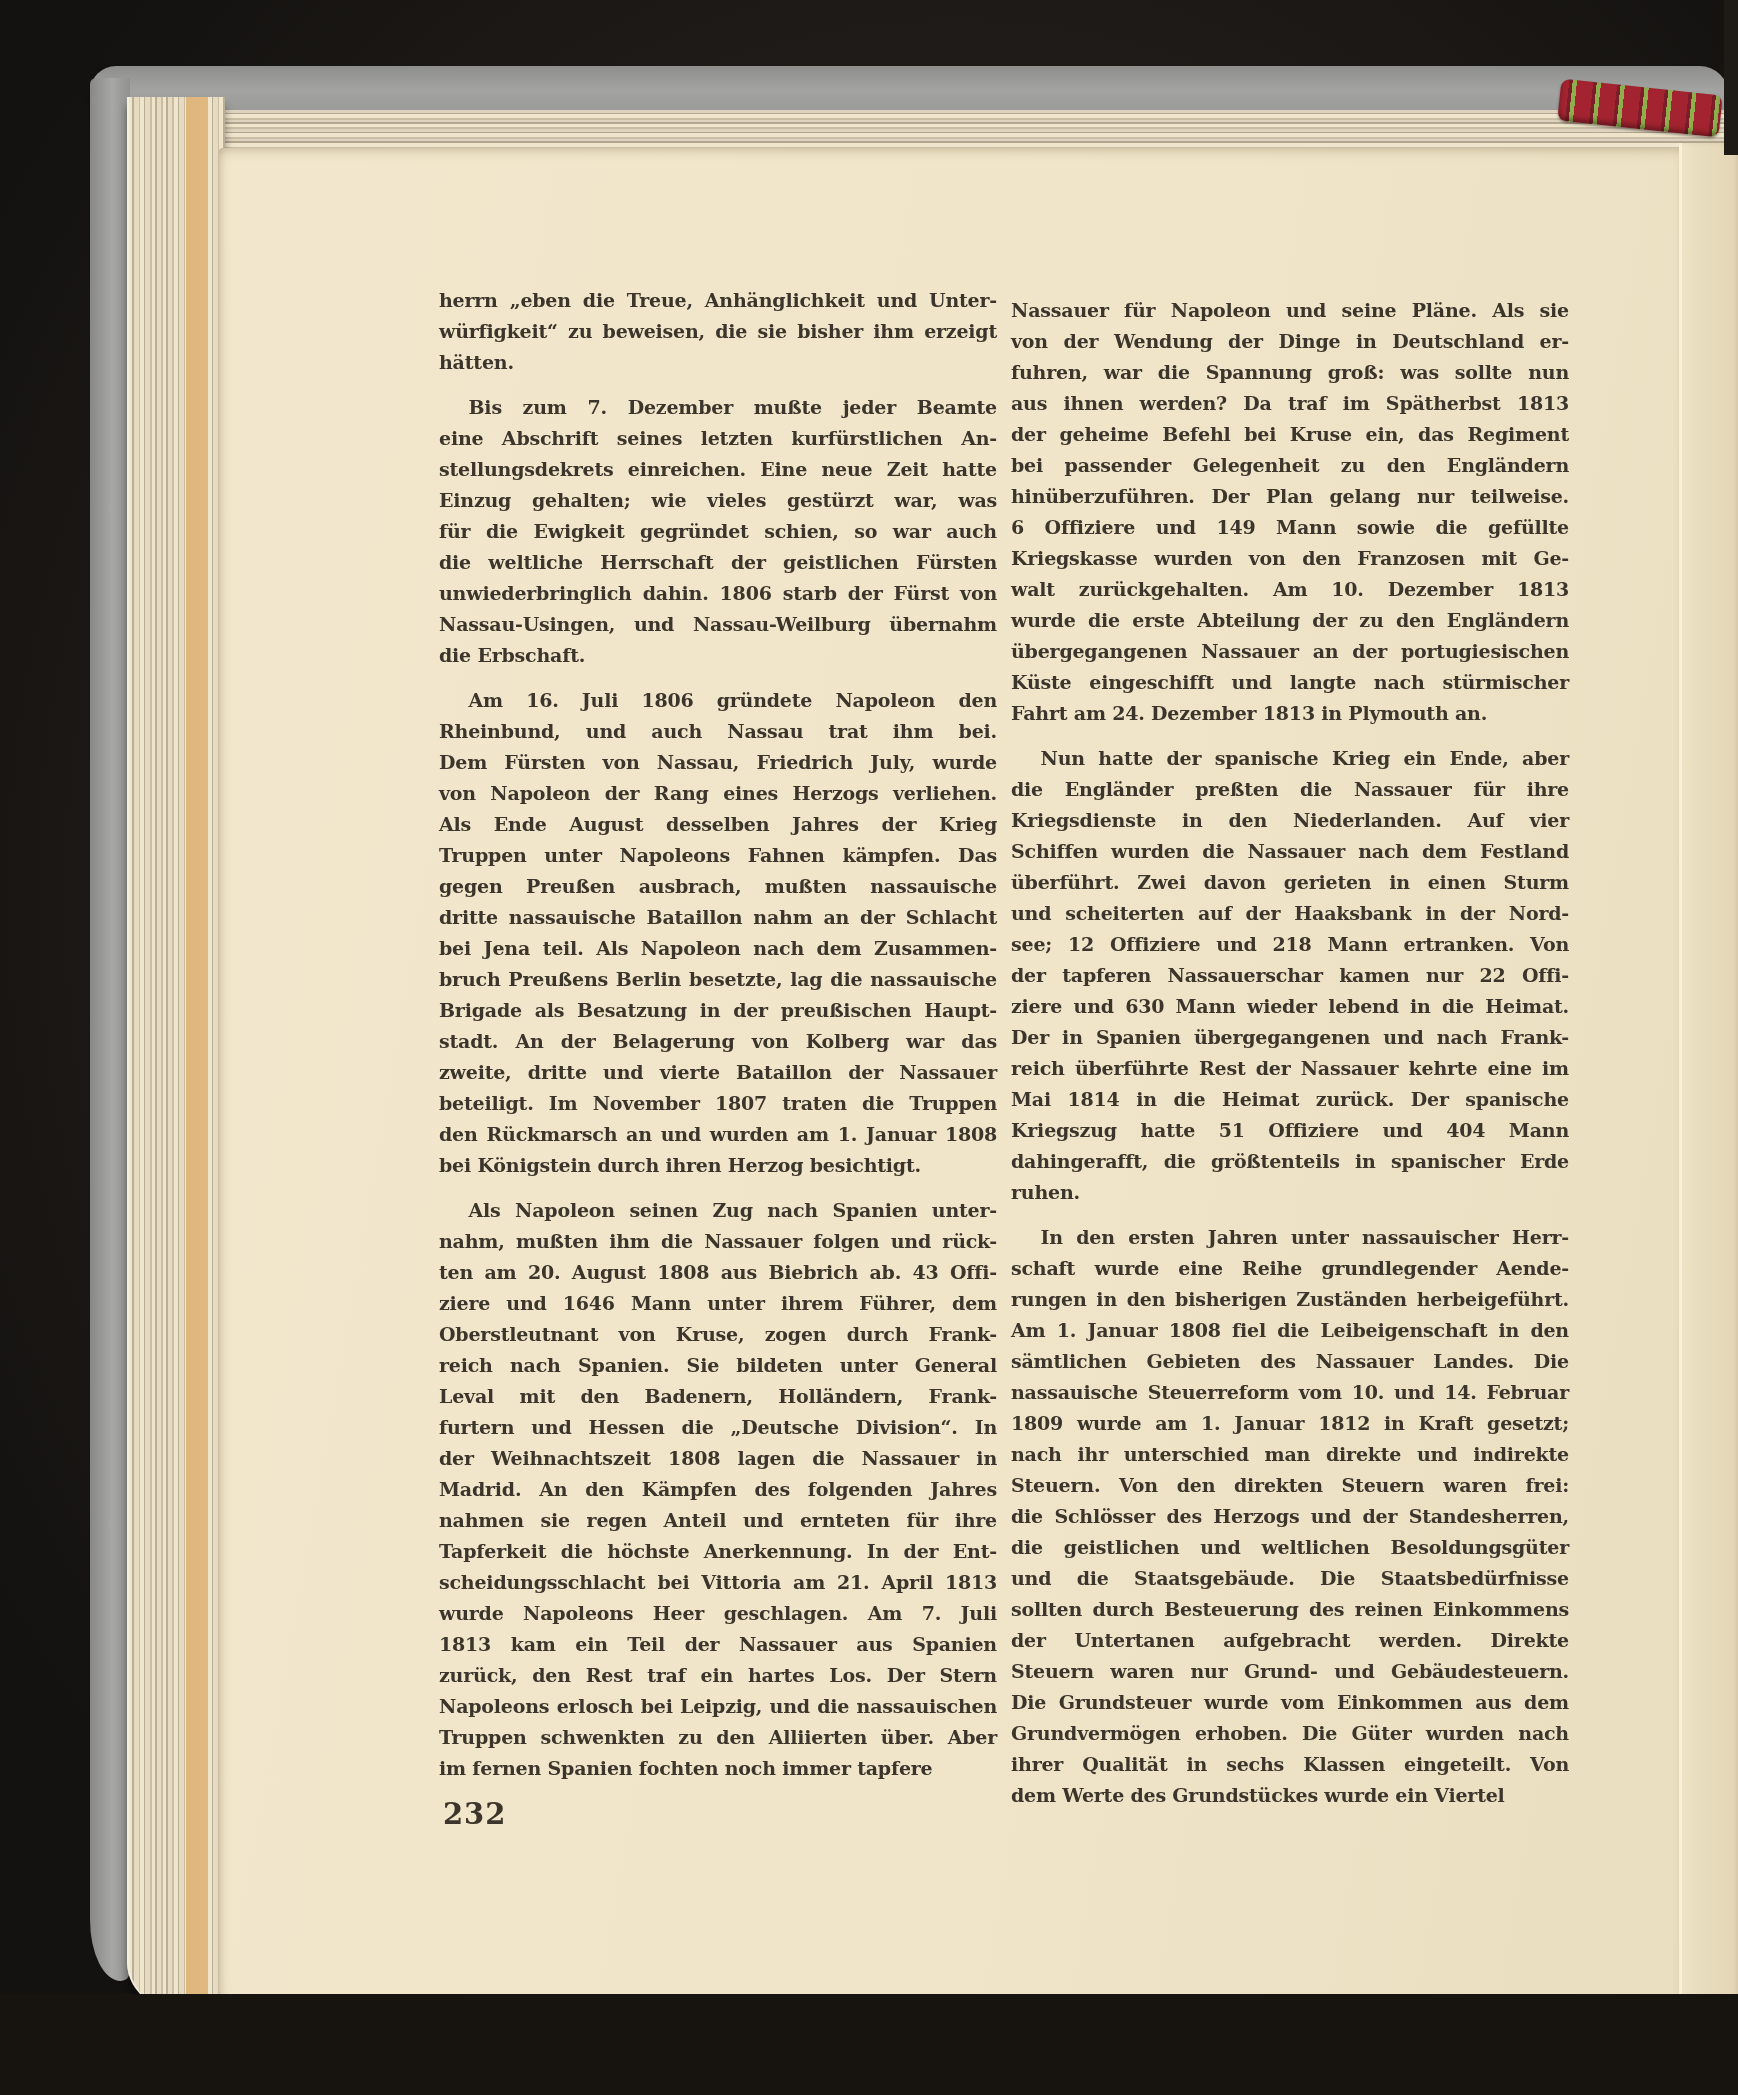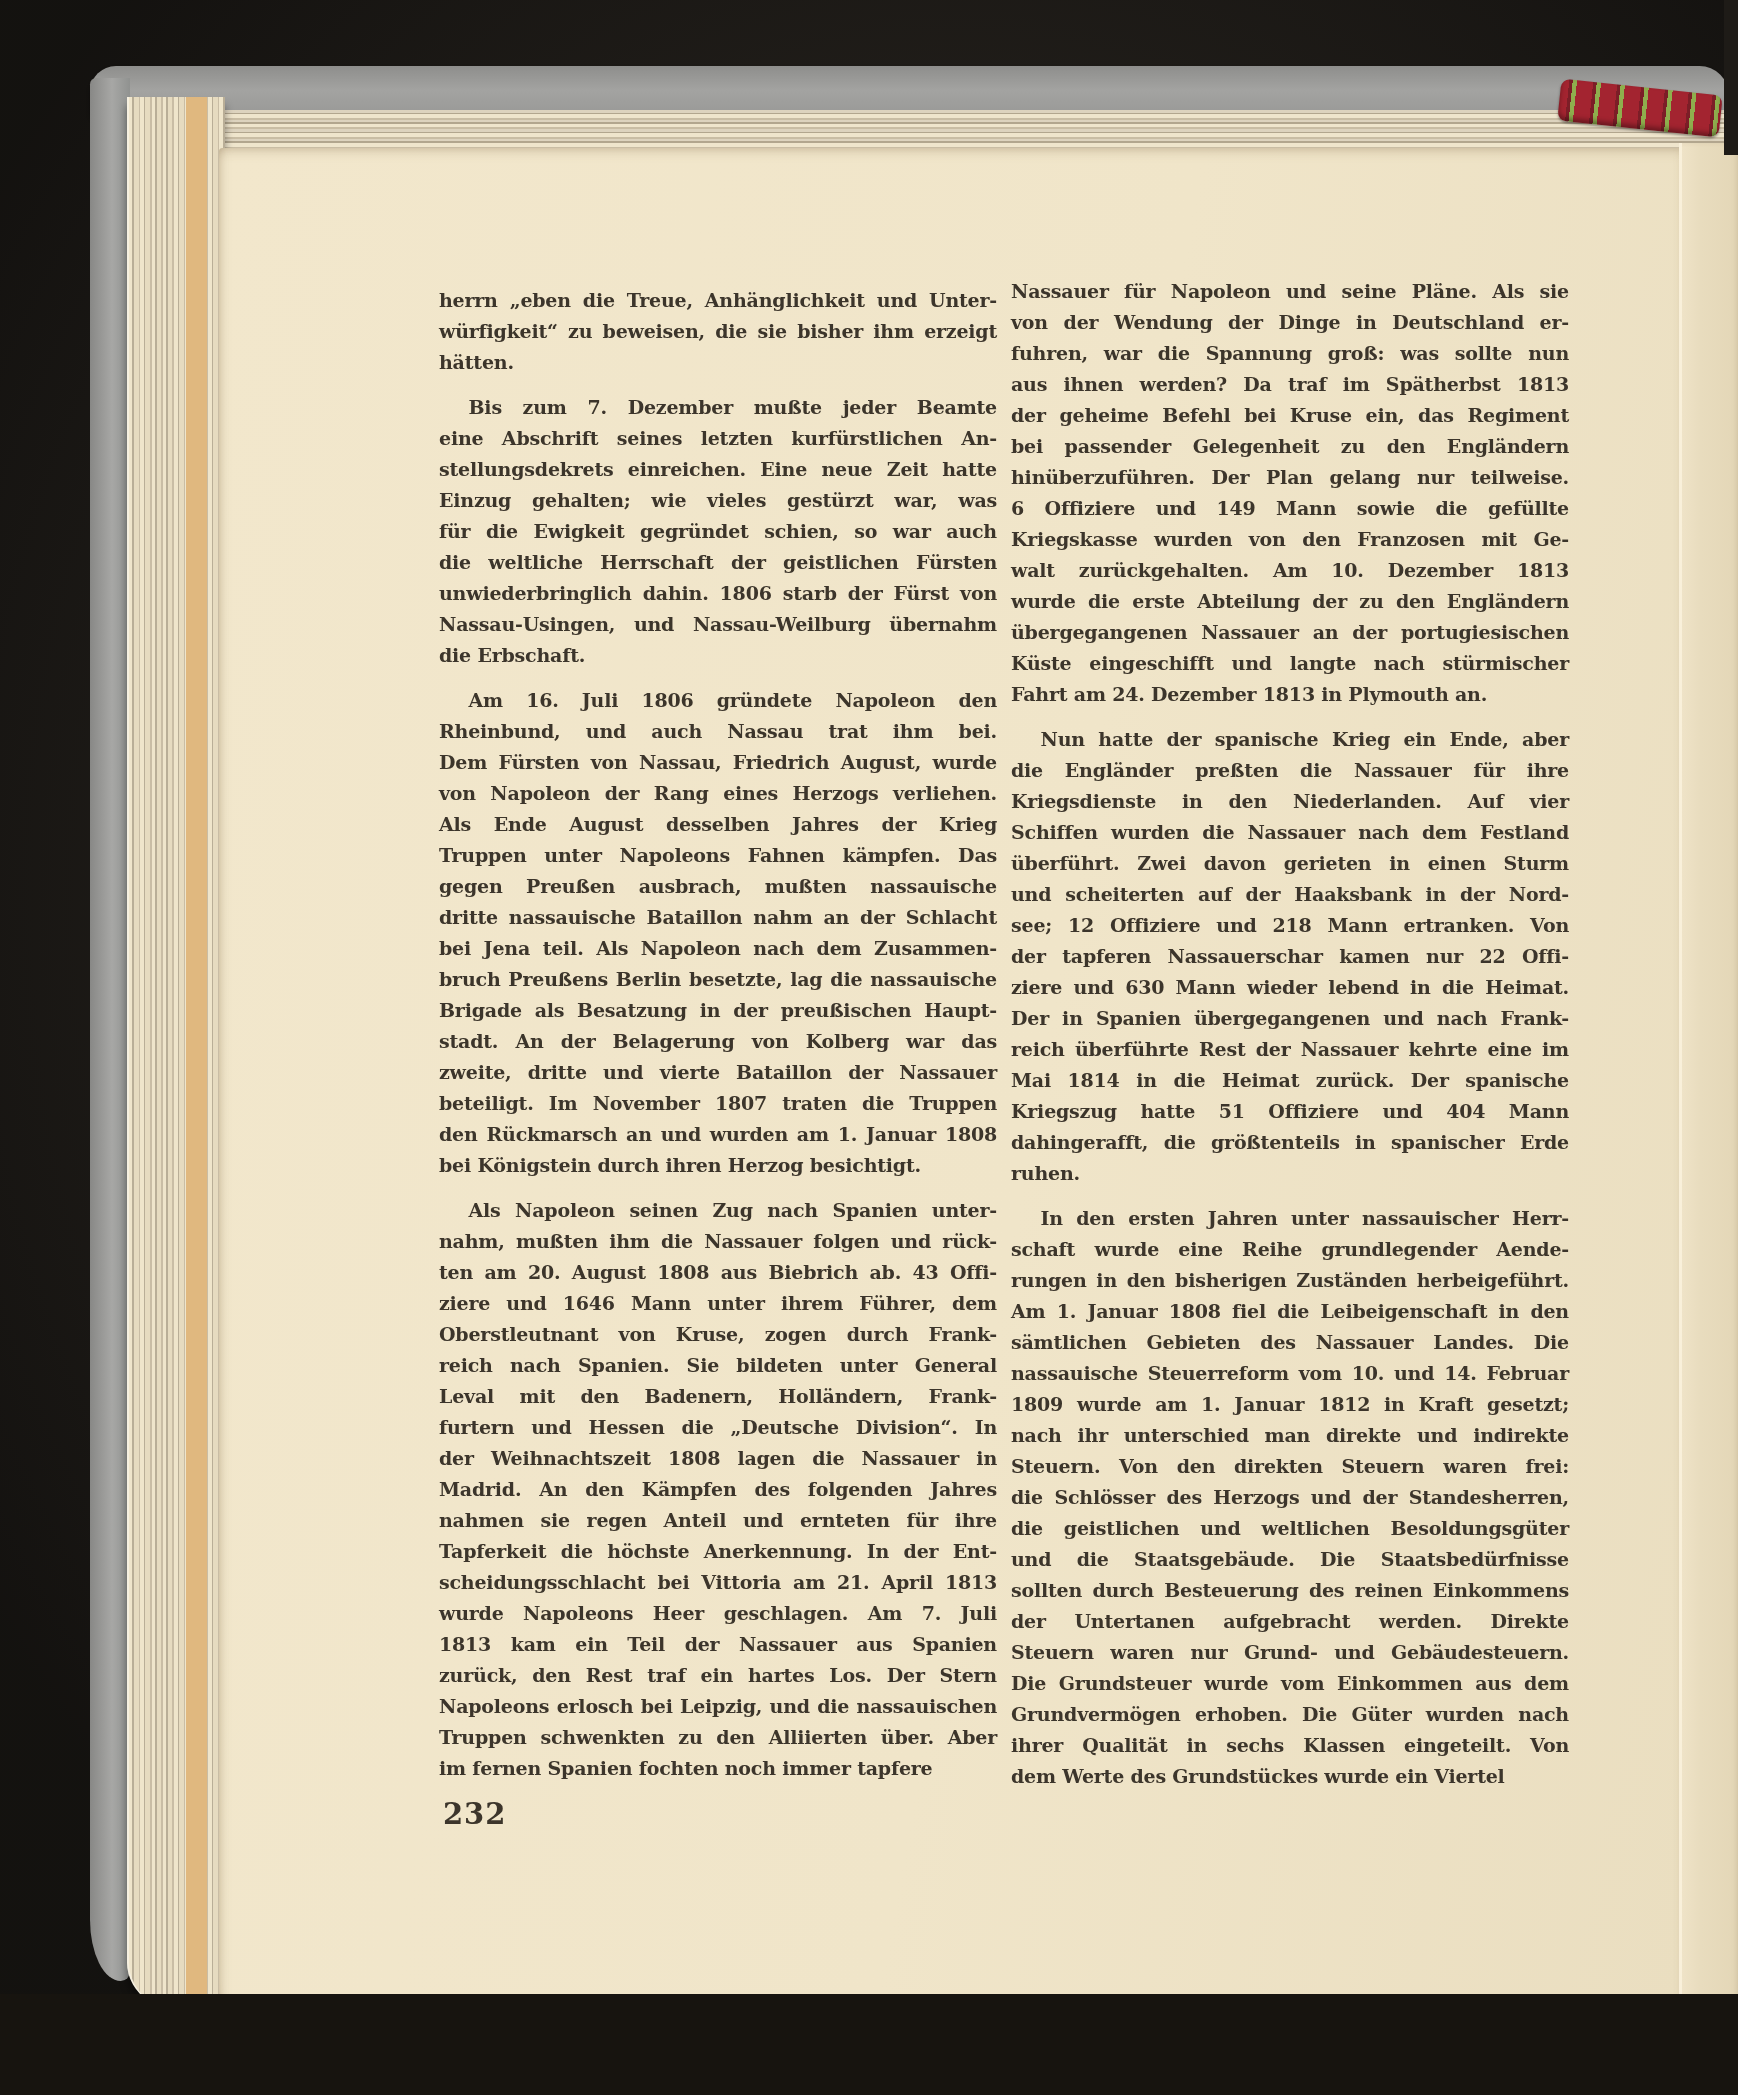--- a/index.html
+++ b/index.html
@@ -61,21 +61,21 @@
   .dark-corner-top-right{
     position:absolute;left:1724px;top:0;width:14px;height:155px;background:#1e1b17;
   }
   
   .text-col{
     position:absolute;width:558px;
     font-size:19px;font-weight:bold;letter-spacing:-0.2px;
     line-height:31px;color:#3c352b;
   }
   .col-left{left:220px;top:137px;}
-  .col-right{left:792px;top:128px;}
+  .col-right{left:792px;top:147px;}
   .paragraph{margin:0 0 14px 0;}
   .paragraph:not(.continuation) .line:first-child{text-indent:29.5px;}
   .line{text-align:justify;text-align-last:justify;}
   .line.lastline{text-align-last:left;}
   .page-number{
     position:absolute;left:224px;top:1649px;
     font-size:29px;font-weight:bold;color:#3c352b;letter-spacing:0.9px;
   }
 </style>
 </head>
@@ -104,21 +104,21 @@
           <div class="line">Einzug gehalten; wie vieles gestürzt war, was</div>
           <div class="line">für die Ewigkeit gegründet schien, so war auch</div>
           <div class="line">die weltliche Herrschaft der geistlichen Fürsten</div>
           <div class="line">unwiederbringlich dahin. 1806 starb der Fürst von</div>
           <div class="line">Nassau-Usingen, und Nassau-Weilburg übernahm</div>
           <div class="line lastline">die Erbschaft.</div>
         </div>
         <div class="paragraph">
           <div class="line">Am 16. Juli 1806 gründete Napoleon den</div>
           <div class="line">Rheinbund, und auch Nassau trat ihm bei.</div>
-          <div class="line">Dem Fürsten von Nassau, Friedrich August, wurde</div>
+          <div class="line">Dem Fürsten von Nassau, Friedrich July, wurde</div>
           <div class="line">von Napoleon der Rang eines Herzogs verliehen.</div>
           <div class="line">Als Ende August desselben Jahres der Krieg</div>
           <div class="line">Truppen unter Napoleons Fahnen kämpfen. Das</div>
           <div class="line">gegen Preußen ausbrach, mußten nassauische</div>
           <div class="line">dritte nassauische Bataillon nahm an der Schlacht</div>
           <div class="line">bei Jena teil. Als Napoleon nach dem Zusammen-</div>
           <div class="line">bruch Preußens Berlin besetzte, lag die nassauische</div>
           <div class="line">Brigade als Besatzung in der preußischen Haupt-</div>
           <div class="line">stadt. An der Belagerung von Kolberg war das</div>
           <div class="line">zweite, dritte und vierte Bataillon der Nassauer</div>

